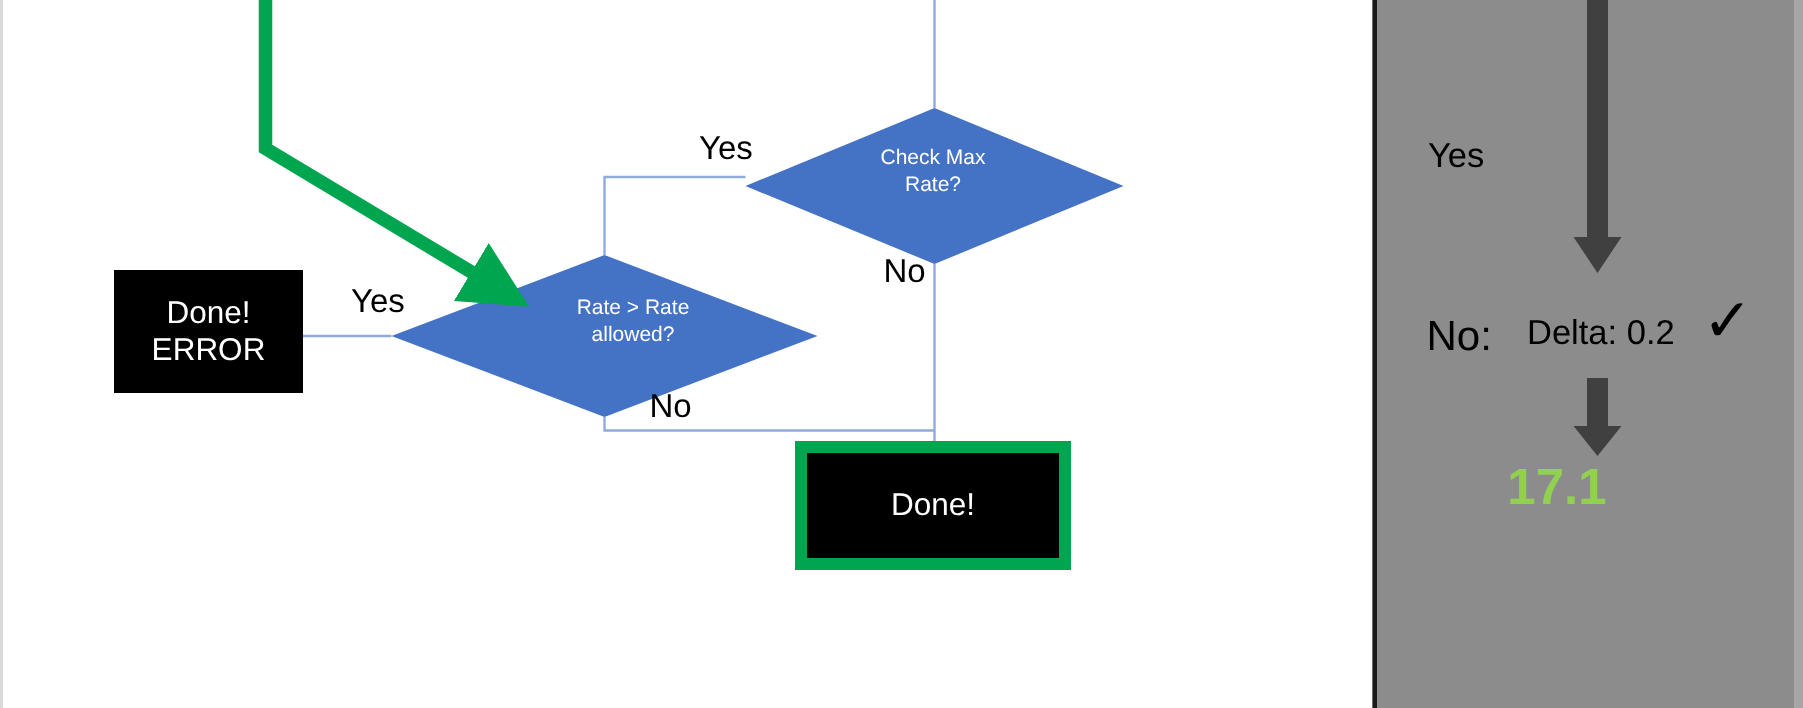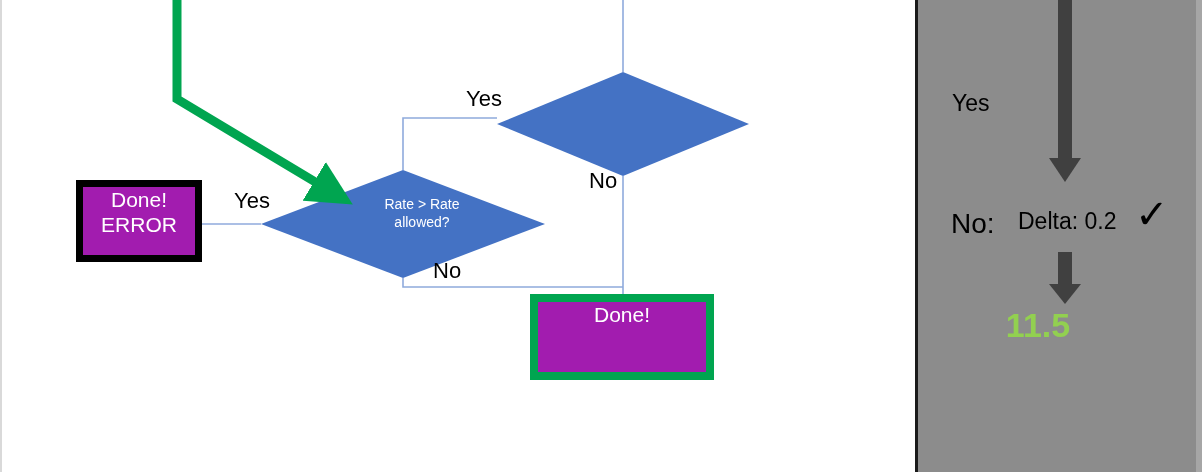--- a/index.html
+++ b/index.html
@@ -36,24 +36,24 @@
   }
   .edge-label {
     position: absolute;
     color: #000000;
     white-space: nowrap;
   }
 
   
   .proc-box {
     position: absolute;
-    background: #a21caf;
+    background: #000000;
     box-sizing: border-box;
     display: flex;
-    align-items: flex-start;
+    align-items: center;
     justify-content: center;
   }
   .proc-box .proc-text {
     color: #ffffff;
     text-align: center;
     line-height: 1.2;
     white-space: pre-line;
   }
 
   #box-error {
@@ -147,20 +147,22 @@
 
       <polygon points="401,170 543,224 401,278 259,224" fill="#4472C4"></polygon>
 
       <line x1="259" y1="224" x2="200" y2="224" stroke="#8FAADC" stroke-width="1.6"></line>
 
       <polyline points="401,278 401,287 621,287" fill="none" stroke="#8FAADC" stroke-width="1.6"></polyline>
 
       <polyline points="175,-10 175,99 340,198" fill="none" stroke="#00A550" stroke-width="9" stroke-linecap="butt" stroke-linejoin="miter" marker-end="url(#green-arrow)"></polyline>
     </svg>
 
+    <div class="diamond-text" id="dia-maxrate-text">Check Max
+Rate?</div>
     <div class="diamond-text" id="dia-rate-text">Rate &gt; Rate
 allowed?</div>
 
     <div class="proc-box" id="box-error">
       <div class="proc-text">Done!
 ERROR</div>
     </div>
 
     <div class="proc-box" id="box-done">
       <div class="proc-text">Done!</div>
@@ -184,16 +186,16 @@
       <g>
         <rect x="140" y="252" width="14" height="36" fill="#404040"></rect>
         <polygon points="131,284 163,284 147,304" fill="#404040"></polygon>
       </g>
     </svg>
 
     <div class="panel-text" id="panel-yes">Yes</div>
     <div class="panel-text" id="panel-no">No:</div>
     <div class="panel-text" id="panel-delta">Delta: 0.2</div>
     <div class="panel-text" id="panel-check">✓</div>
-    <div class="panel-text" id="panel-value">11.5</div>
+    <div class="panel-text" id="panel-value">17.1</div>
   </div>
 
 </div>
 
 </body></html>

